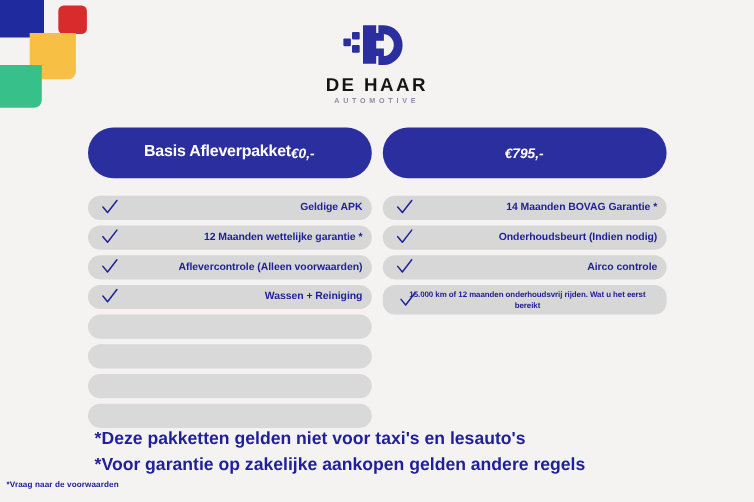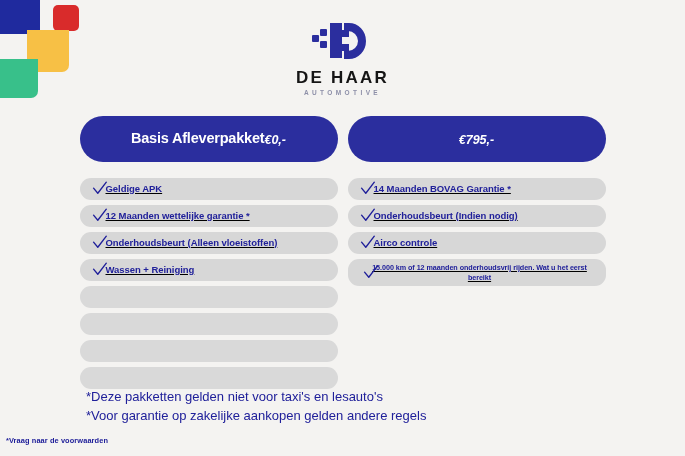--- a/index.html
+++ b/index.html
@@ -93,22 +93,21 @@
 
   .rows { display: flex; flex-direction: column; gap: 5px; }
 
   .row {
     position: relative;
     height: 22px;
     background: #d7d7d7;
     border-radius: 11px;
     display: flex;
     align-items: center;
-    justify-content: flex-start;
-    text-decoration: underline;
+    justify-content: flex-end;
   }
   .row.tall { height: 27px; }
   .row.empty { background: #d9d9d9; }
 
   .check {
     position: absolute;
     left: 11px;
     top: 50%;
     transform: translateY(-50%);
     width: 17px;
@@ -134,22 +133,22 @@
     padding-left: 20px;
     padding-right: 14px;
   }
 
   
   .footnotes {
     position: absolute;
     left: 86px;
     top: 388px;
     color: #20209a;
-    font-size: 13px;
-    font-weight: 400;
+    font-size: 16px;
+    font-weight: 700;
     line-height: 1.45;
   }
   .footnote-line { display: block; white-space: nowrap; }
 
   .bottom-note {
     position: absolute;
     left: 6px;
     top: 436px;
     color: #20209a;
     font-size: 7.4px;
@@ -208,21 +207,21 @@
         <svg class="check" viewBox="0 0 20 20">
             <path d="M3 9 L8 15 L18 2" fill="none" stroke="#20209a" stroke-width="1.6" stroke-linecap="round" stroke-linejoin="round"></path>
           </svg>
         <span class="row-label">12 Maanden wettelijke garantie *</span>
       </div>
 
       <div class="row">
         <svg class="check" viewBox="0 0 20 20">
             <path d="M3 9 L8 15 L18 2" fill="none" stroke="#20209a" stroke-width="1.6" stroke-linecap="round" stroke-linejoin="round"></path>
           </svg>
-        <span class="row-label">Onderhoudsbeurt (Alleen vloeistoffen)</span>
+        <span class="row-label">Aflevercontrole (Alleen voorwaarden)</span>
       </div>
 
       <div class="row">
         <svg class="check" viewBox="0 0 20 20">
             <path d="M3 9 L8 15 L18 2" fill="none" stroke="#20209a" stroke-width="1.6" stroke-linecap="round" stroke-linejoin="round"></path>
           </svg>
         <span class="row-label">Wassen + Reiniging</span>
       </div>
 
       <div class="row empty"></div>

